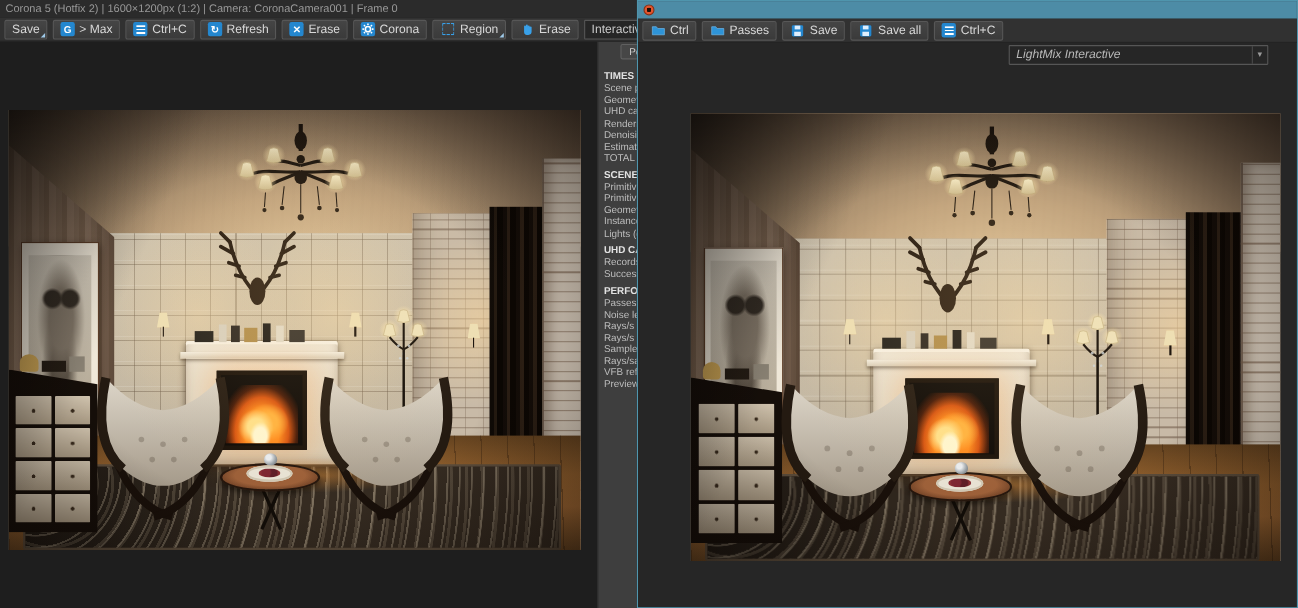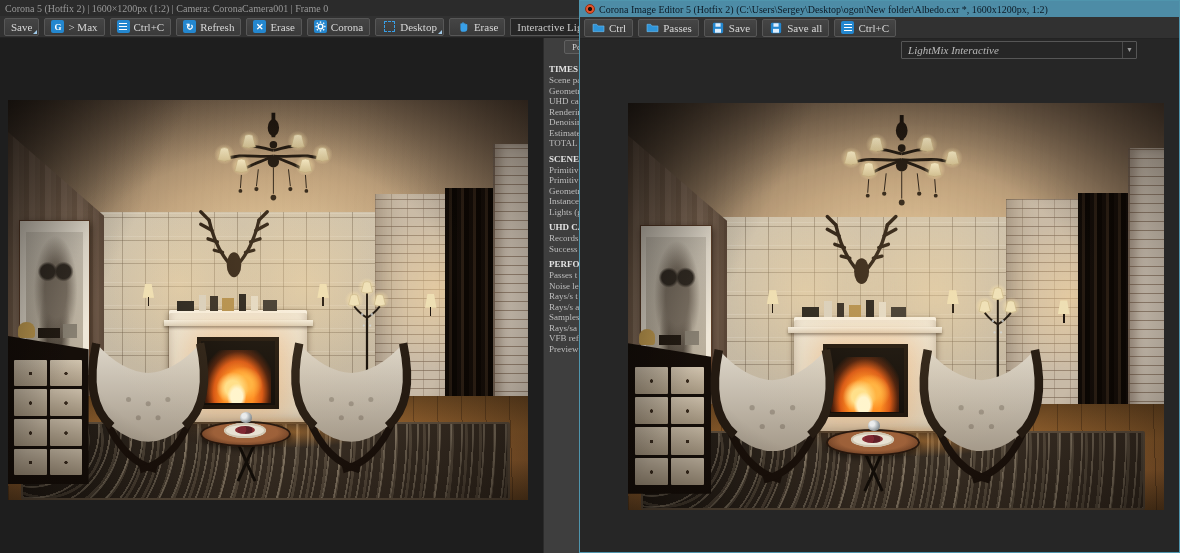--- a/index.html
+++ b/index.html
@@ -1,18 +1,18 @@
 <!DOCTYPE html>
 <html><head>
 <meta charset="utf-8">
 <style>
   * { margin:0; padding:0; box-sizing:border-box; }
   html,body { width:1180px; height:553px; overflow:hidden; background:#1c1c1c;
               font-family:"Liberation Sans", sans-serif; }
-  .stage { position:relative; width:1180px; height:553px;font-family:Liberation Serif, serif; }
+  .stage { position:relative; width:1180px; height:553px; }
 
   
   .window { position:absolute; top:0; height:553px; }
   .window-left  { left:0; width:579px; background:#1e1e1e; }
   .window-right { left:579px; width:601px; background:#262626; border:1px solid #4f95ad; }
 
   .titlebar { height:16px; font-size:10px; display:flex; align-items:center; gap:4px;
               padding:0 5px; white-space:nowrap; overflow:hidden; }
   .titlebar-left  { background:#2b2b2b; color:#989898; }
   .titlebar-right { background:#4d8ca6; color:#0c1a26; }
@@ -231,21 +231,21 @@
                 <line x1="3.1" y1="8.9" x2="2" y2="10"></line>
               </g>
             </svg>
         </span>
         <span>Corona</span>
       </div>
       <div class="tbtn">
         <span class="icon-bare">
             <span class="icon-region"></span>
           </span>
-        <span>Desktop</span>
+        <span>Region</span>
         <span class="cornertri"></span>
       </div>
       <div class="tbtn">
         <span class="icon-bare">
           <svg width="12" height="12" viewBox="0 0 14 14">
               <path fill="#39a0e8" d="M4 8 V3.5 a1 1 0 0 1 2 0 V2.5 a1 1 0 0 1 2 0 v1 a1 1 0 0 1 2 0 v1 a1 1 0 0 1 2 0 v4.5 q0 3.5 -3.5 3.5 h-1.5 q-3 0 -3 -3 z"></path>
             </svg>
         </span>
         <span>Erase</span>
       </div>
@@ -515,21 +515,20 @@
         <div class="stats-item">Rays/sa</div>
         <div class="stats-item">VFB refr</div>
         <div class="stats-item">Preview</div>
       </div>
     </div>
   </div>
 
   <div class="window window-right">
     <div class="titlebar titlebar-right">
       <span class="corona-badge"></span>
-      <span>Corona Image Editor 5 (Hotfix 2) (C:\Users\Sergey\Desktop\ogon\New folder\Albedo.cxr *, 1600x1200px, 1:2)</span>
     </div>
     <div class="toolbar">
       <div class="tbtn">
         <span class="icon-bare">
           <svg width="13" height="11" viewBox="0 0 14 12">
               <path fill="#2e94d8" stroke="#6db8ea" stroke-width=".7" d="M1 2.5 h4 l1.4 1.8 H13 v6.2 H1 z"></path>
             </svg>
         </span>
         <span>Ctrl</span>
       </div>

